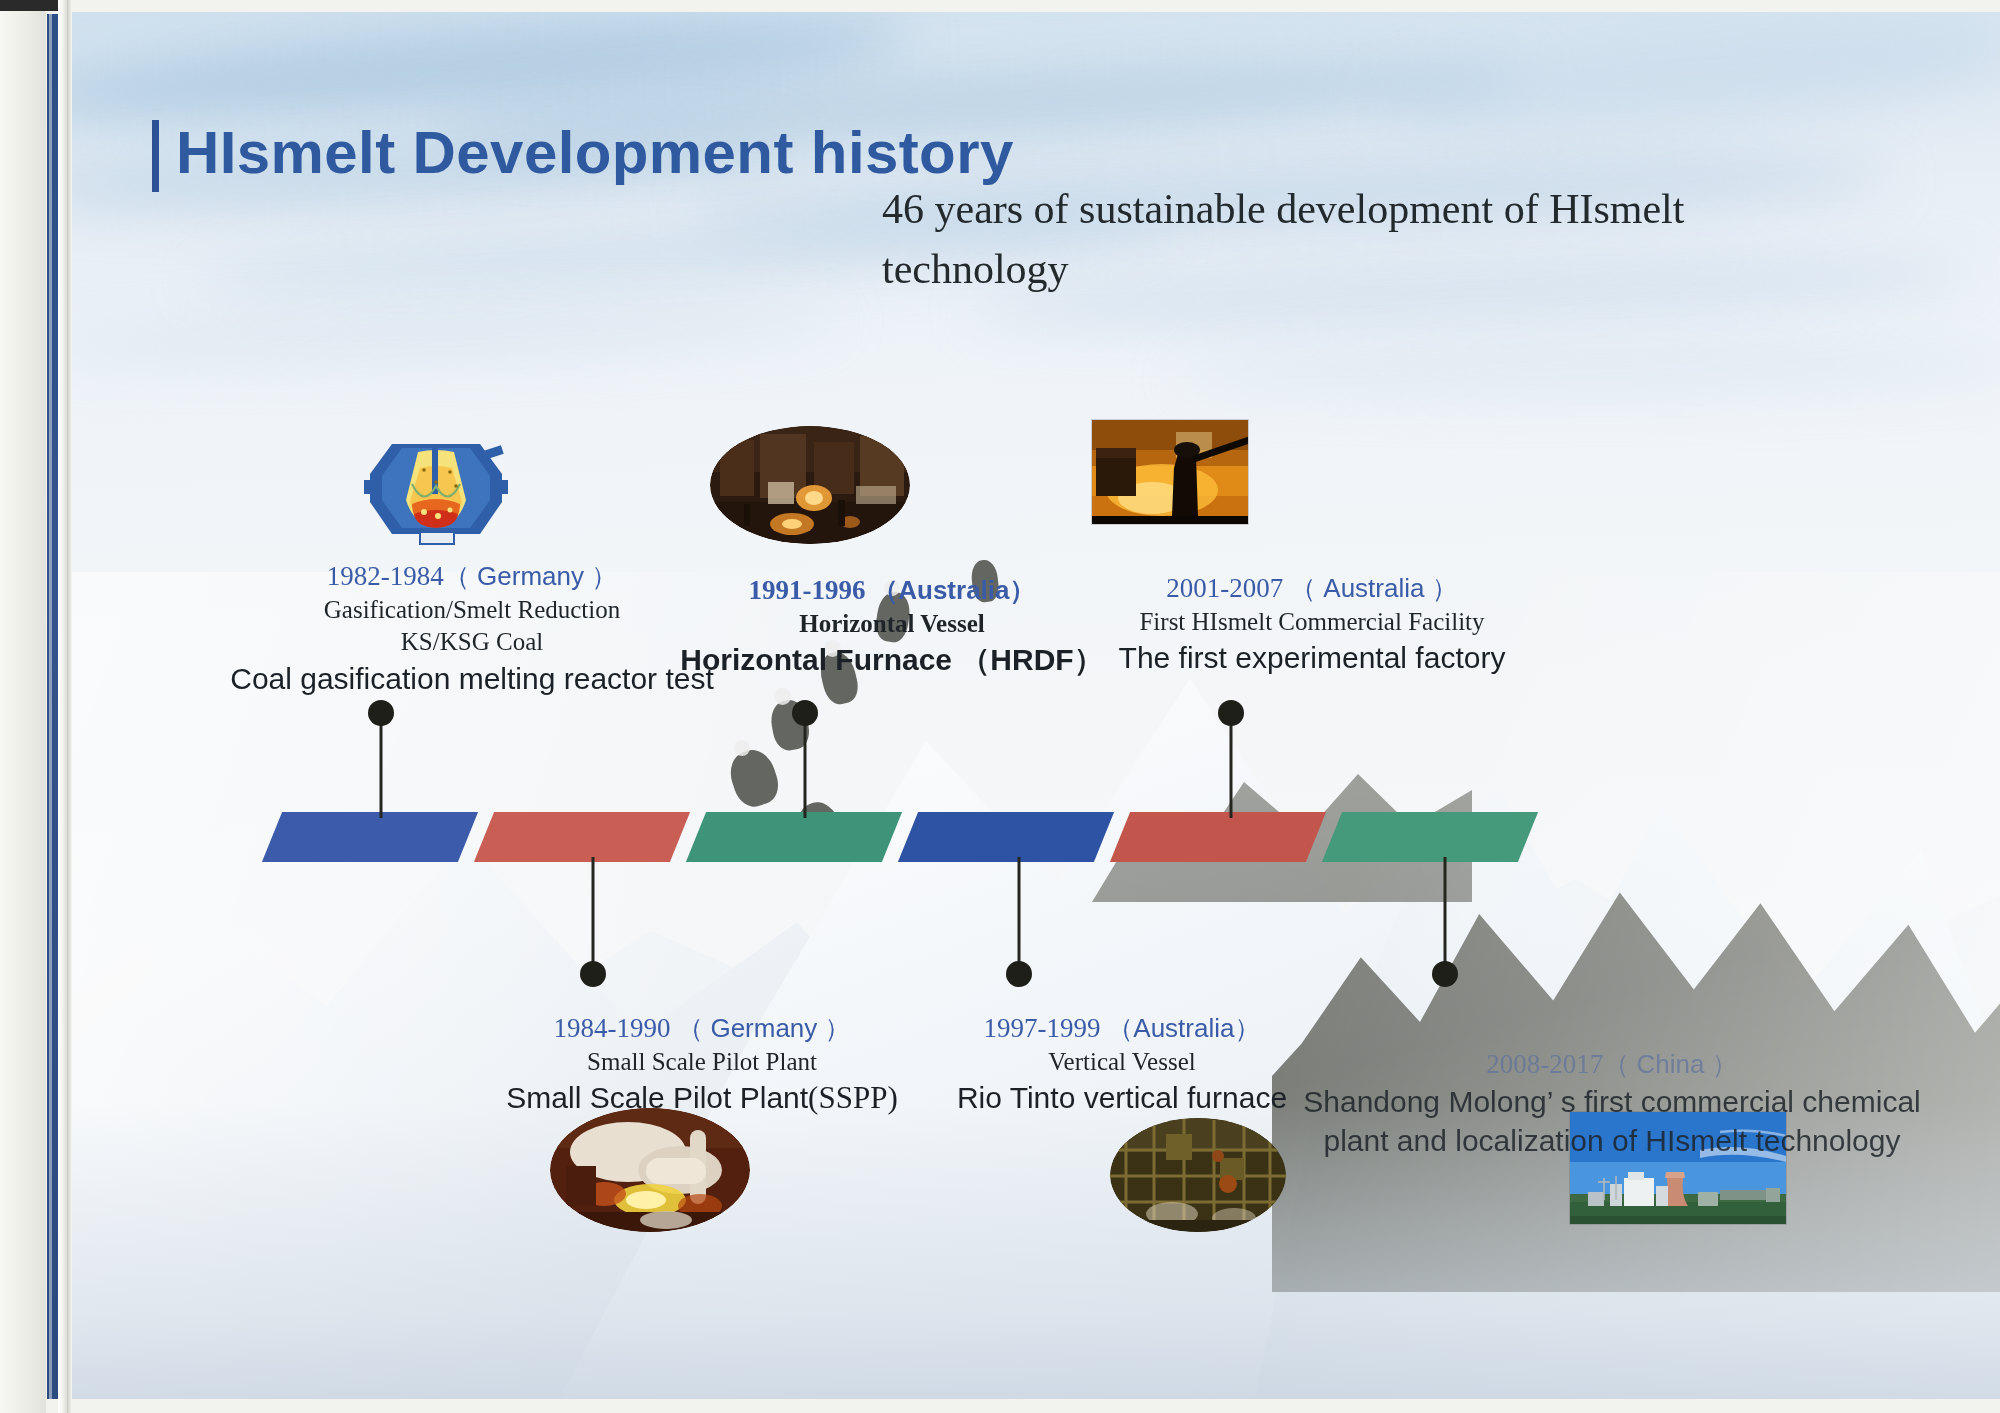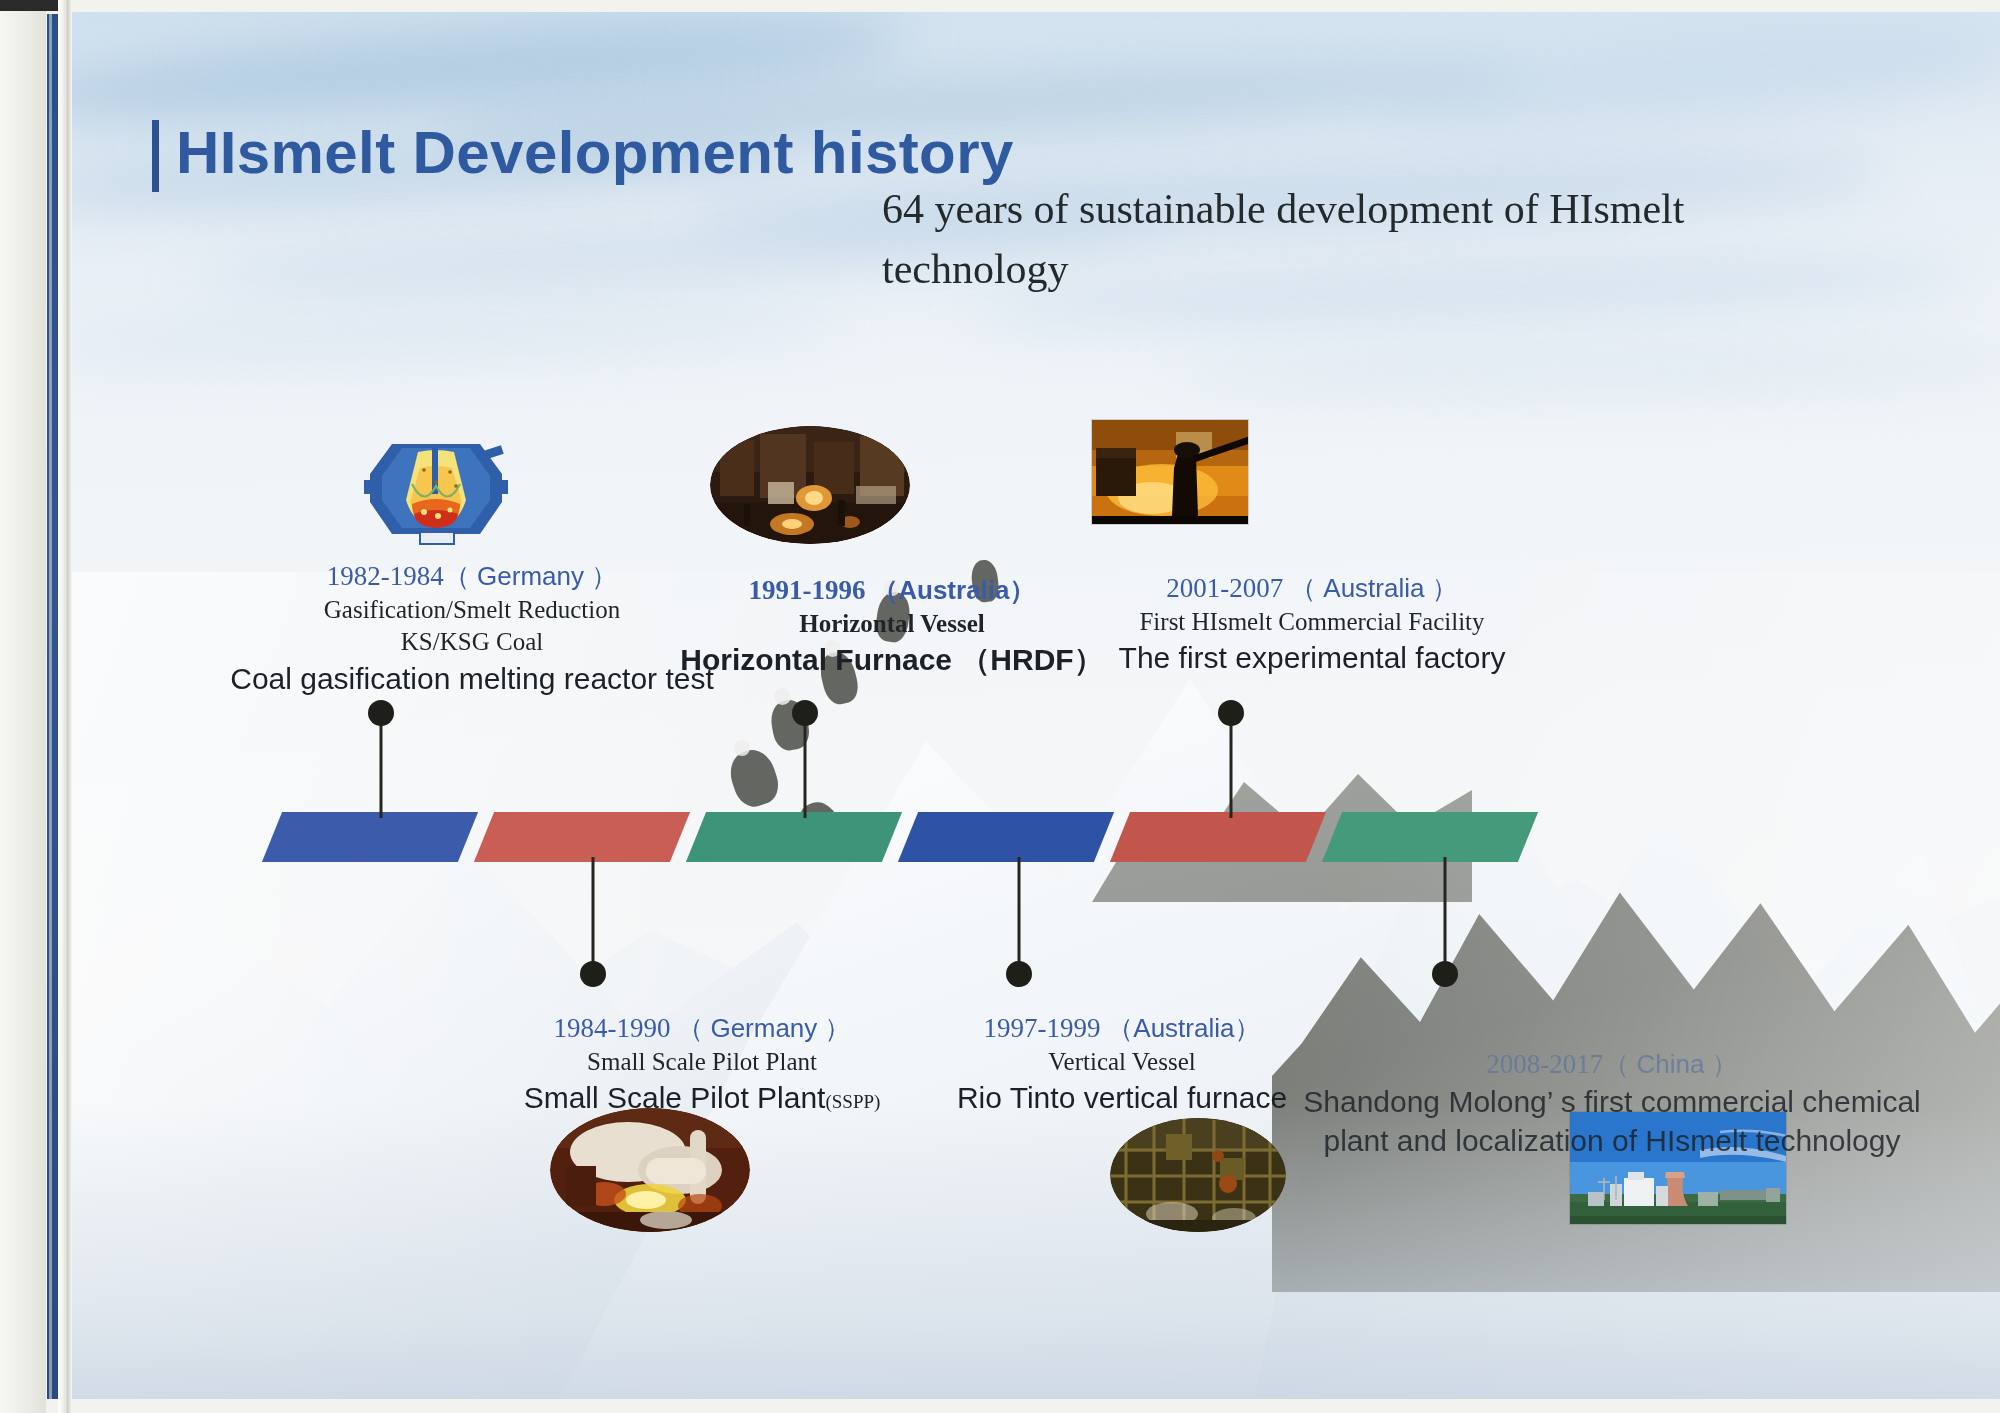--- a/index.html
+++ b/index.html
@@ -95,21 +95,21 @@
   .pin .head{position:absolute;left:50%;width:26px;height:26px;border-radius:50%;
        background:#1d1f18;transform:translateX(-50%);}
 
   
   .entry{position:absolute;text-align:center;}
   .yr{color:#3a5ca8;font-size:27px;font-family:"Liberation Serif",serif;
       white-space:nowrap;line-height:1.25;}
   .yr .loc{font-family:"Liberation Sans",sans-serif;font-size:26px;}
   .sub-en{font-family:"Liberation Serif",serif;font-size:25px;color:#1e2428;line-height:1.3;}
   .main-en{font-family:"Liberation Sans",sans-serif;font-size:30px;color:#1b2126;line-height:1.32;}
-  .main-en .ser{font-family:"Liberation Serif",serif;font-size:19px;}
+  .main-en .ser{font-family:"Liberation Serif",serif;font-size:31px;}
   .faded{opacity:.82;margin-top:36px;}
   .faded .yr{color:#5a6f9e;opacity:.78;}
 
   
   .pic{position:absolute;overflow:hidden;}
   .pic.oval{border-radius:50%;}
   .pic.rect{box-shadow:0 0 0 1px rgba(90,90,90,.25);}
 </style>
 </head>
 <body>
@@ -156,21 +156,21 @@
 
     <div class="climber cl-body" style="left:900px;top:548px;width:26px;height:42px;transform:rotate(-6deg);"></div>
 
     <div class="climber cl-body" style="left:660px;top:738px;width:44px;height:56px;transform:rotate(-18deg);"></div>
     <div class="climber cl-head" style="left:662px;top:728px;width:16px;height:16px;"></div>
 
     <div class="climber cl-body" style="left:728px;top:790px;width:40px;height:52px;transform:rotate(-22deg);"></div>
 
     <div class="title-bar"></div>
     <div class="title">HIsmelt Development history</div>
-    <div class="subtitle">64 years of sustainable development of HIsmelt technology</div>
+    <div class="subtitle">46 years of sustainable development of HIsmelt technology</div>
 
     <div class="bar" style="left:200px;width:196px;background:#3c5cab;"></div>
     <div class="bar" style="left:412px;width:196px;background:#c85e54;"></div>
     <div class="bar" style="left:624px;width:196px;background:#3e9478;"></div>
     <div class="bar" style="left:836px;width:196px;background:#2f53a4;"></div>
     <div class="bar" style="left:1048px;width:196px;background:#c2564d;"></div>
     <div class="bar" style="left:1260px;width:196px;background:#459a7c;"></div>
 
     <div class="pin" style="left:296px;top:688px;width:26px;height:118px;">
       <div class="stem" style="top:13px;height:105px;"></div>

